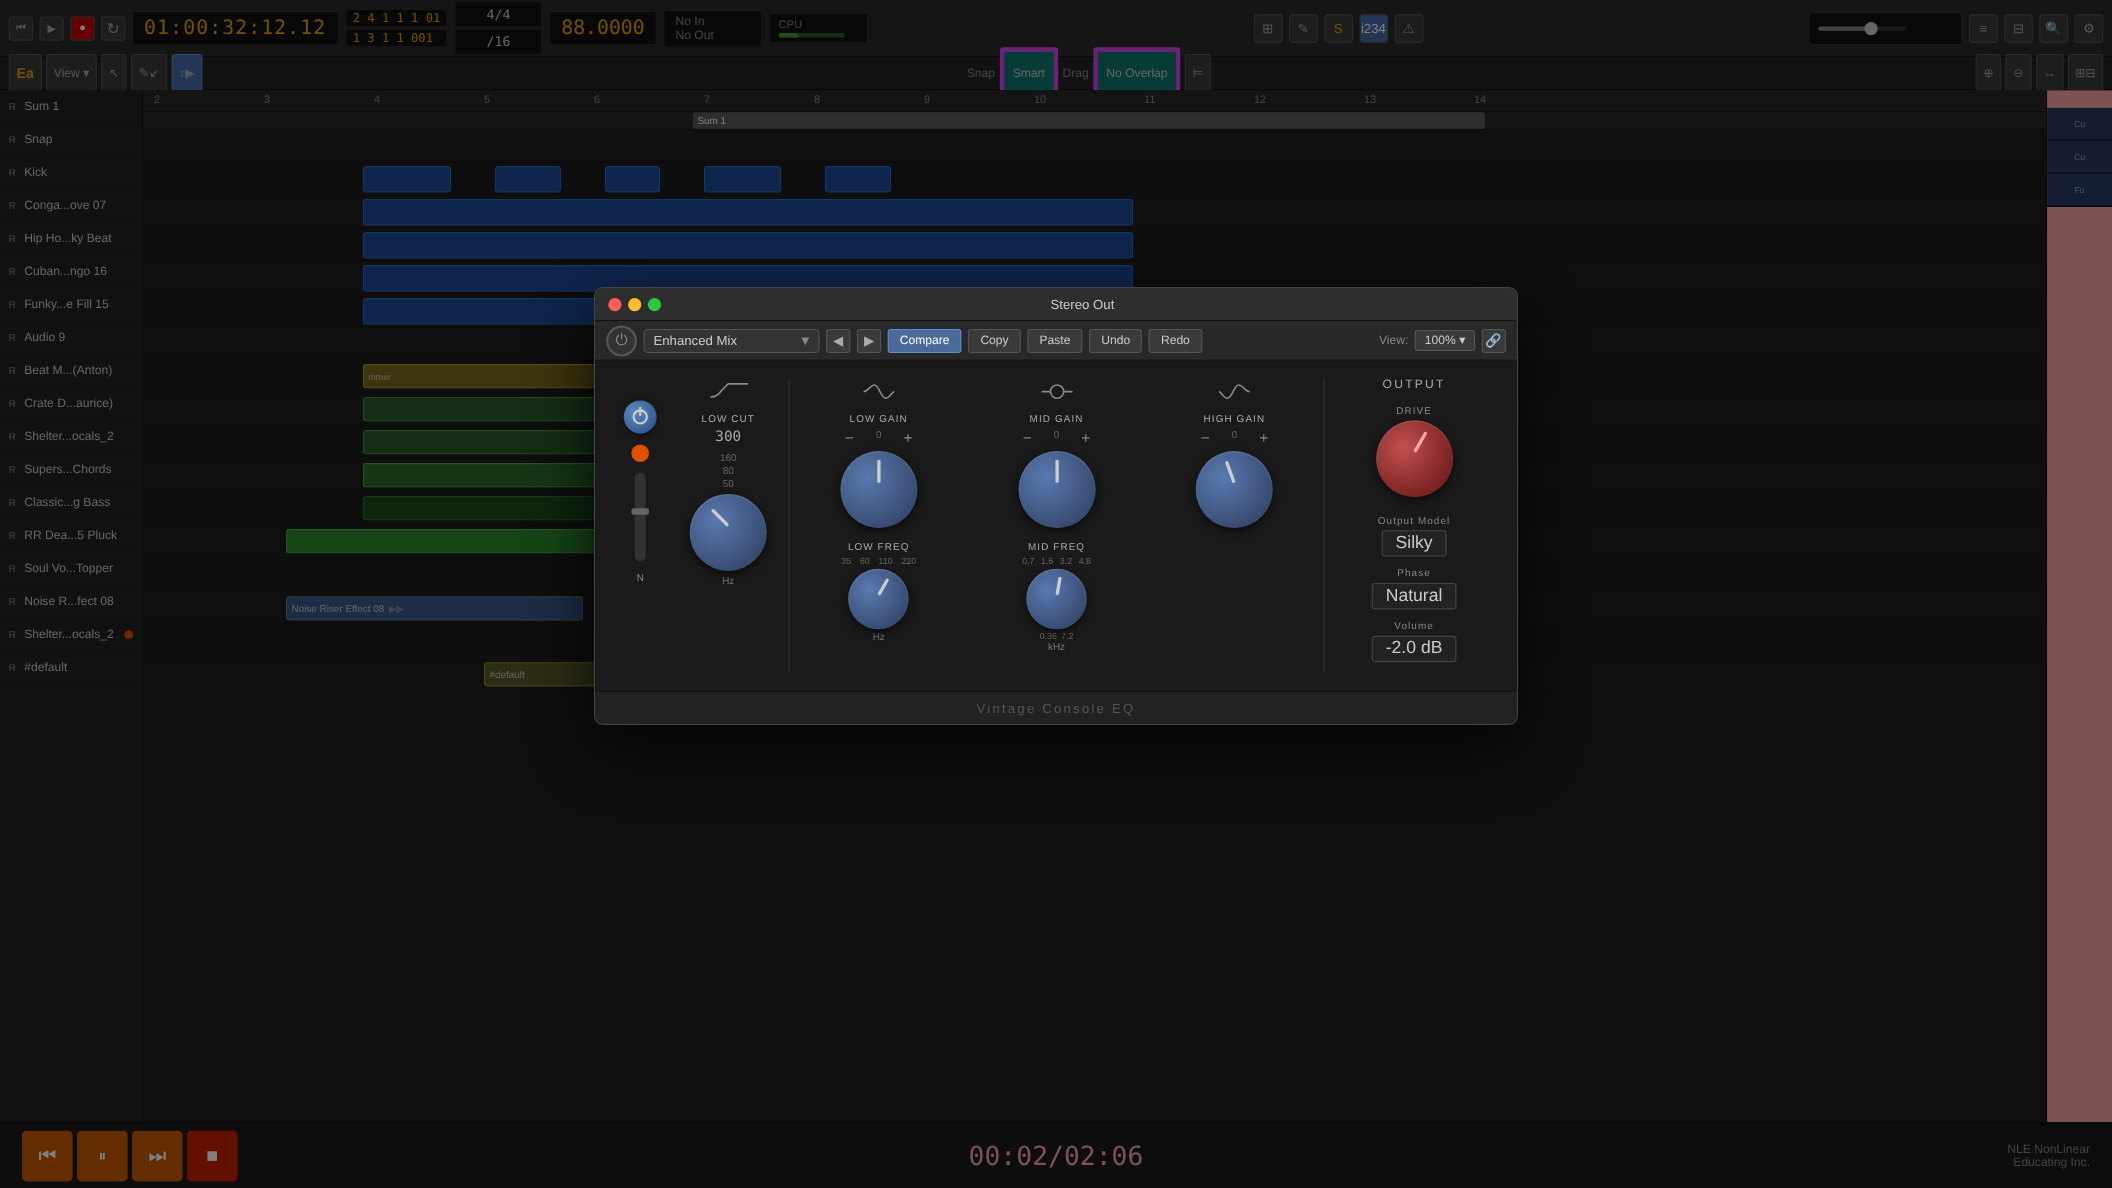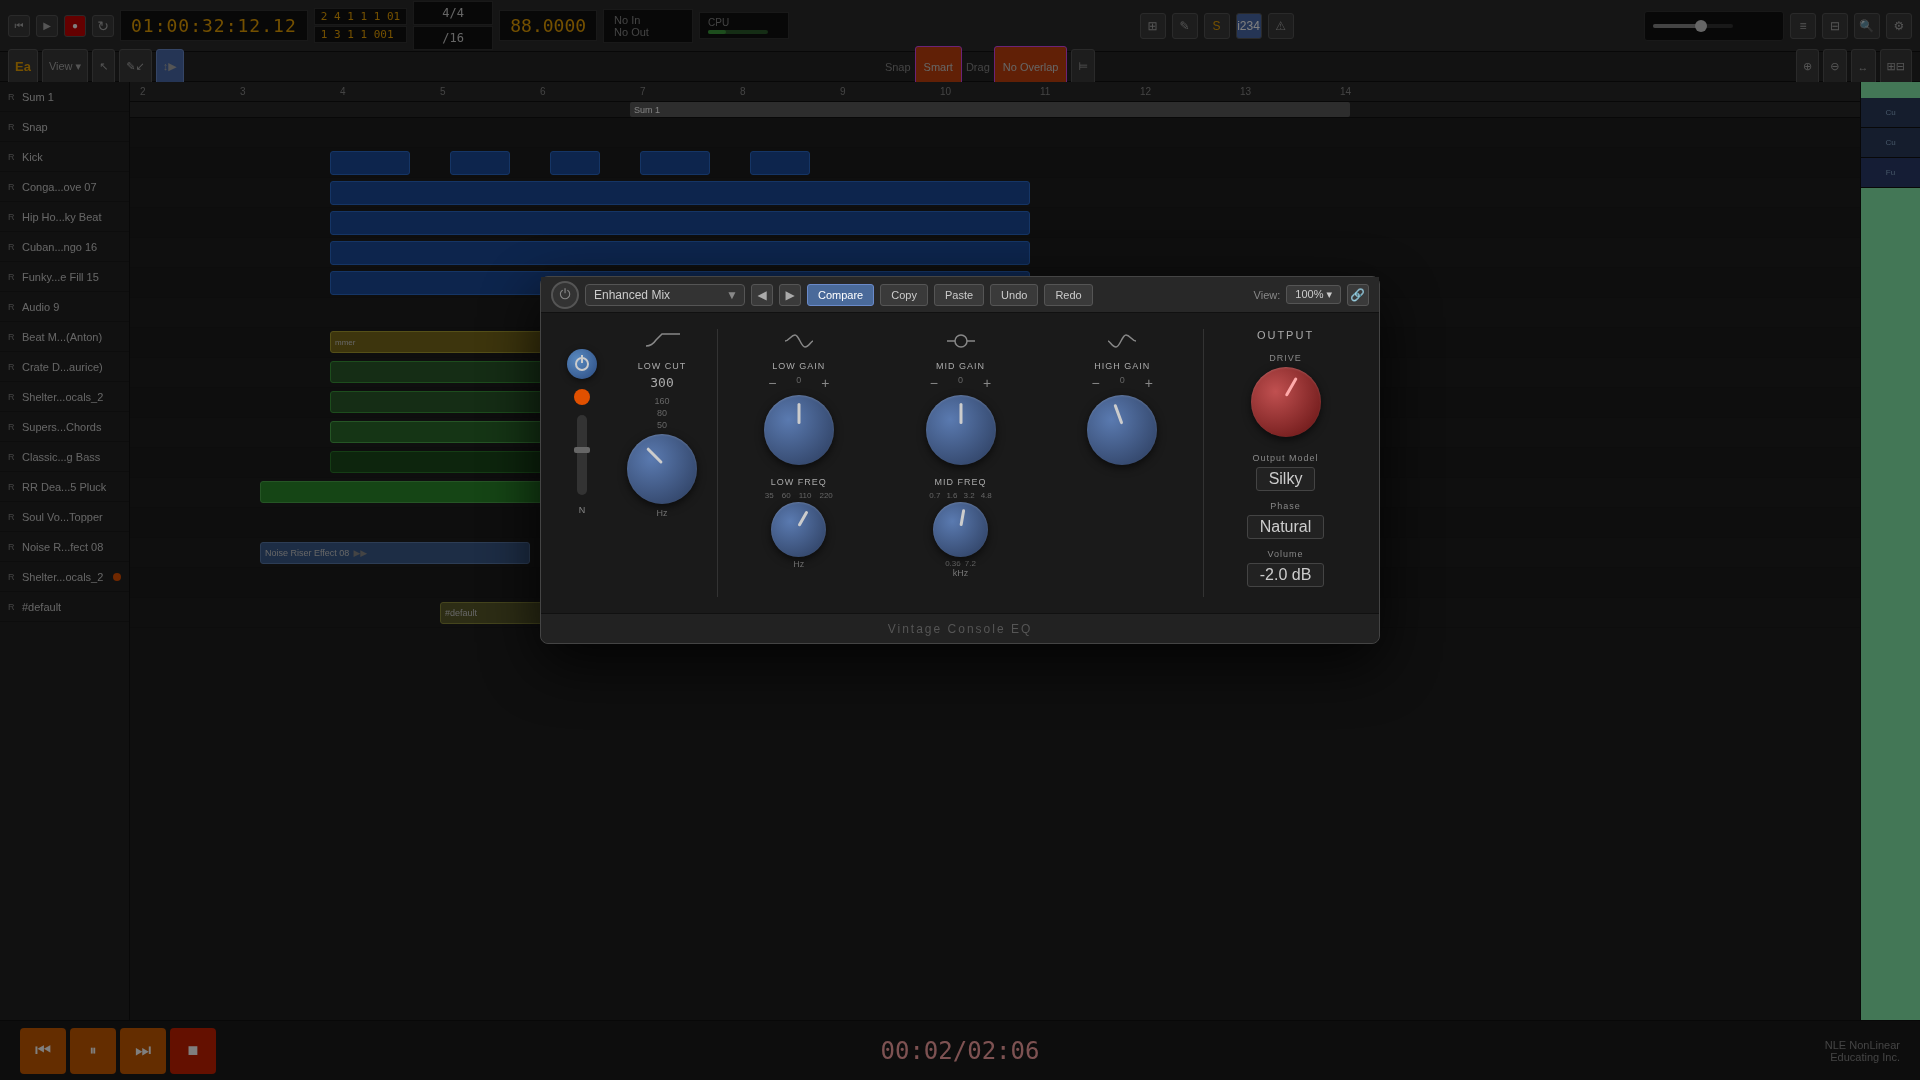--- a/index.html
+++ b/index.html
@@ -117,22 +117,22 @@
       border-radius: 3px;
       cursor: pointer;
       display: flex; align-items: center; justify-content: center;
       color: #aaa;
       font-size: 11px;
       padding: 17px 6px;
     }
     .snap-section { display: flex; align-items: center; gap: 4px; margin-left: auto; }
     .snap-label { color: #888; font-size: 11px; }
     .snap-value {
-      background: #c2410c;
-      border: 1px solid #d946ef;
+      background: #0f766e;
+      border: 4px solid #d946ef;
       border-radius: 3px;
       padding: 14px 8px;
       color: #ccc;
       font-size: 11px;
       cursor: pointer;
     }
 
     
     #main-content {
       display: flex;
@@ -819,38 +819,44 @@
 
       <div class="track-lane"></div>
 
       <div class="track-lane" style="position:relative;">
         <div class="default-clip" style="left:310px;width:400px;">
           <span>#default</span>
         </div>
       </div>
     </div>
 
-    <div style="position:absolute;right:0;top:0;width:60px;background:#86efac;border-left:1px solid #111;height:100%;display:flex;flex-direction:column;gap:0;">
+    <div style="position:absolute;right:0;top:0;width:60px;background:#fca5a5;border-left:1px solid #111;height:100%;display:flex;flex-direction:column;gap:0;">
       <div style="height:16px;"></div>
       <div style="height:30px;border-bottom:1px solid #111;display:flex;align-items:center;justify-content:center;background:#2a3a5a;">
         <div style="color:#88aacc;font-size:8px;">Cu</div>
       </div>
       <div style="height:30px;border-bottom:1px solid #111;display:flex;align-items:center;justify-content:center;background:#2a3a5a;">
         <div style="color:#88aacc;font-size:8px;">Cu</div>
       </div>
       <div style="height:30px;border-bottom:1px solid #111;display:flex;align-items:center;justify-content:center;background:#2a3a6a;">
         <div style="color:#88aacc;font-size:8px;">Fu</div>
       </div>
     </div>
   </div>
 </div>
 
 <div id="plugin-overlay">
   <div id="plugin-window">
 
+    <div id="plugin-titlebar">
+      <div class="win-close"></div>
+      <div class="win-min"></div>
+      <div class="win-max"></div>
+      <span class="plugin-title">Stereo Out</span>
+    </div>
 
     <div id="plugin-toolbar">
       <div class="power-btn">⏻</div>
 
       <div style="position:relative;display:inline-block;">
         <div class="preset-dropdown">
           <span>Enhanced Mix</span>
           <span style="position:absolute;right:6px;top:50%;transform:translateY(-50%);color:#888;">▼</span>
         </div>
       </div>

